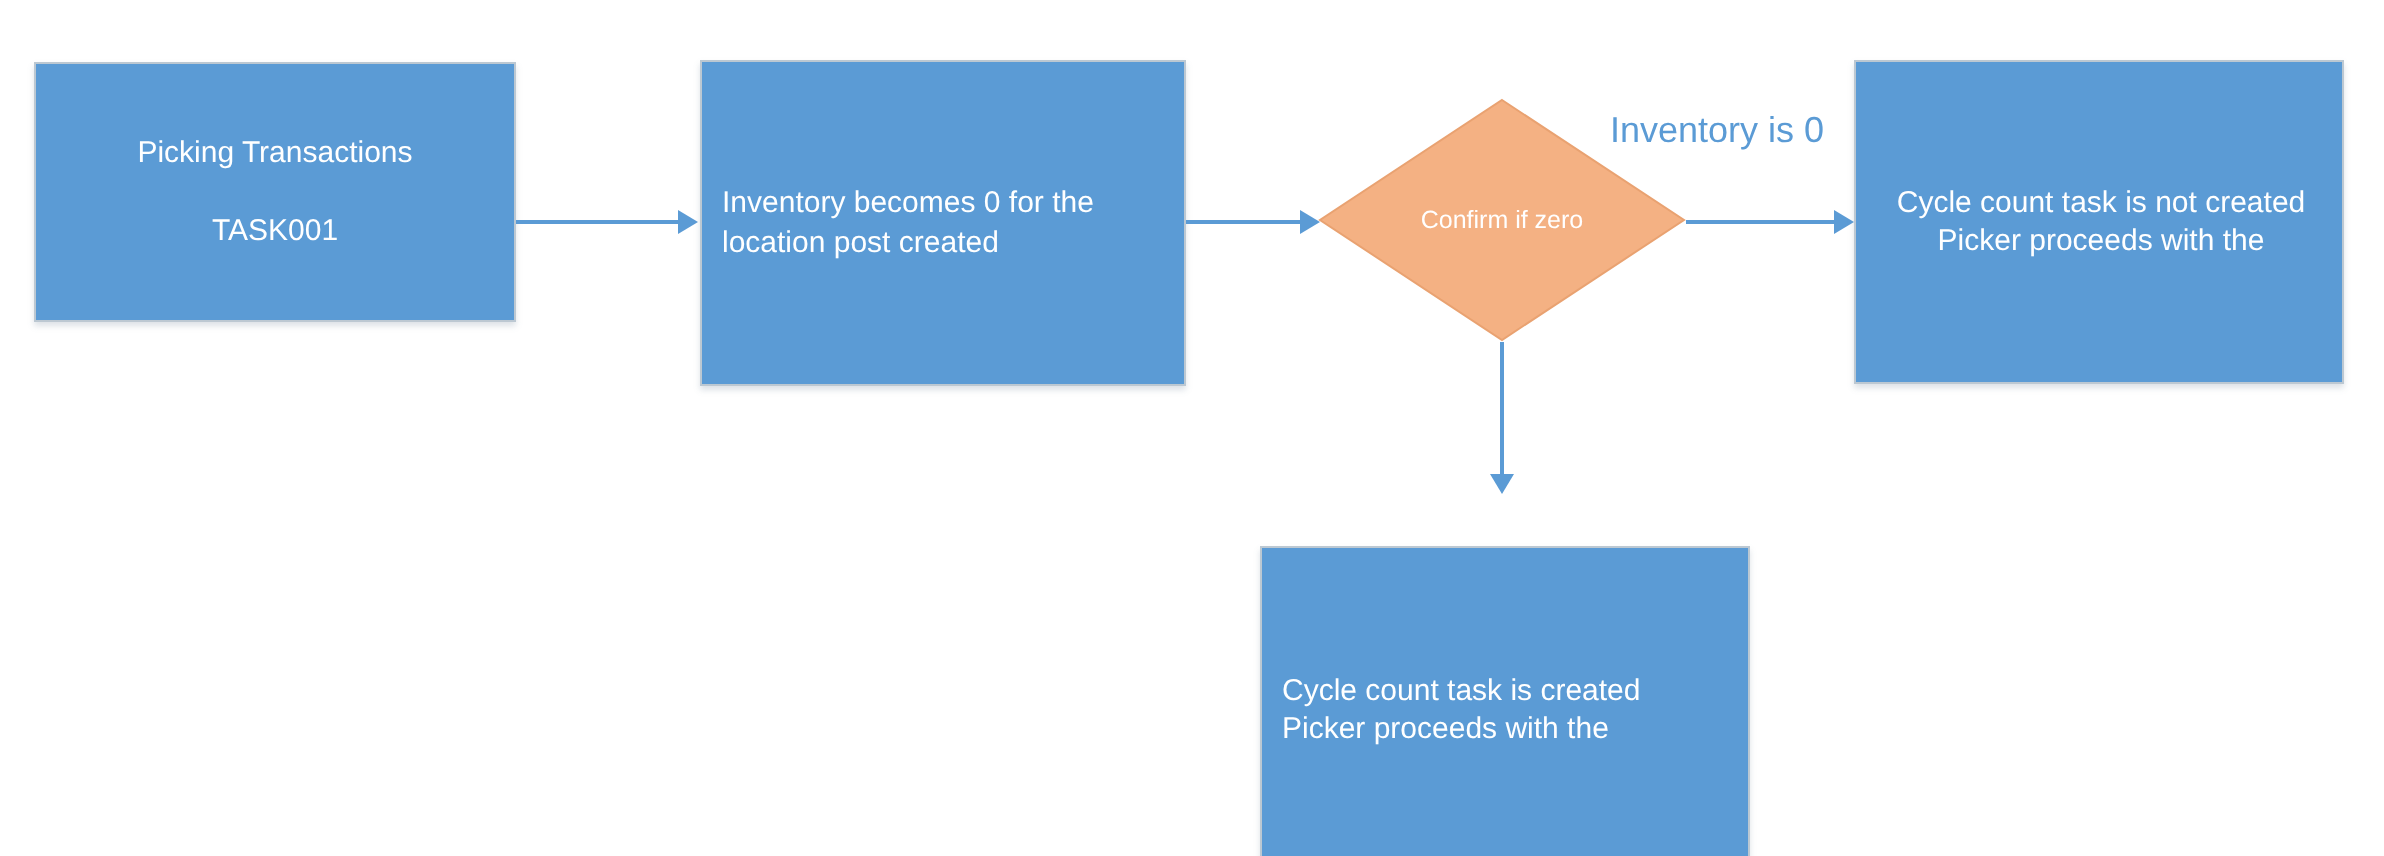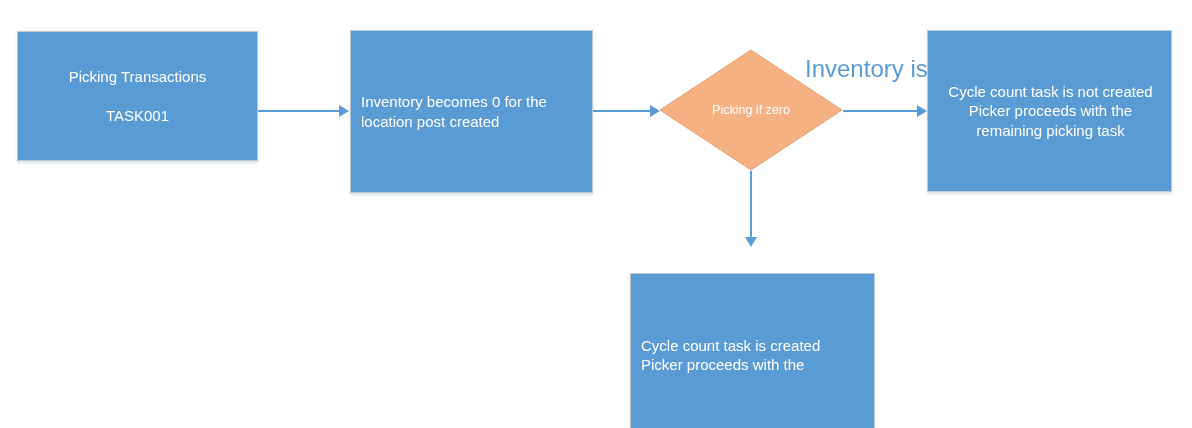--- a/index.html
+++ b/index.html
@@ -74,21 +74,21 @@
   #arrow-2-head { left: 650px; top: 105px; }
   #arrow-3-line { left: 843px; top: 110px; width: 74px; }
   #arrow-3-head { left: 917px; top: 105px; }
   #arrow-4-line { left: 750px; top: 171px; height: 66px; }
   #arrow-4-head { left: 745px; top: 237px; }
 
   
   .edge-label {
     position: absolute;
     color: #5b9bd5;
-    font-size: 24px;
+    font-size: 18px;
     white-space: nowrap;
     z-index: 2;
   }
   #label-inventory-zero { left: 805px; top: 55px; }
   #label-picker-finds   { left: 656px; top: 203px; }
 </style>
 </head>
 <body>
 
 <div class="canvas">
@@ -106,32 +106,31 @@
     <span class="line">location post created</span>
   </div>
 
   <div class="hline" id="arrow-2-line"></div>
   <div class="head-right" id="arrow-2-head"></div>
 
   <div class="decision">
     <svg width="184" height="122" viewBox="0 0 184 122">
       <polygon points="92,1 183,61 92,121 1,61" fill="#f4b183" stroke="#e9a271" stroke-width="1"></polygon>
     </svg>
-    <span class="decision-label">Picking if zero</span>
+    <span class="decision-label">Confirm if zero</span>
   </div>
 
   <span class="edge-label" id="label-inventory-zero">Inventory is 0</span>
 
   <div class="hline" id="arrow-3-line"></div>
   <div class="head-right" id="arrow-3-head"></div>
 
   <div class="node left-text" id="node-notcreated">
     <span class="line">Cycle count task is not created</span>
     <span class="line">Picker proceeds with the</span>
-    <span class="line">remaining picking task</span>
   </div>
 
   <div class="vline" id="arrow-4-line"></div>
   <div class="head-down" id="arrow-4-head"></div>
 
 
   <div class="node left-text" id="node-created">
     <span class="line">Cycle count task is created</span>
     <span class="line">Picker proceeds with the</span>
   </div>

